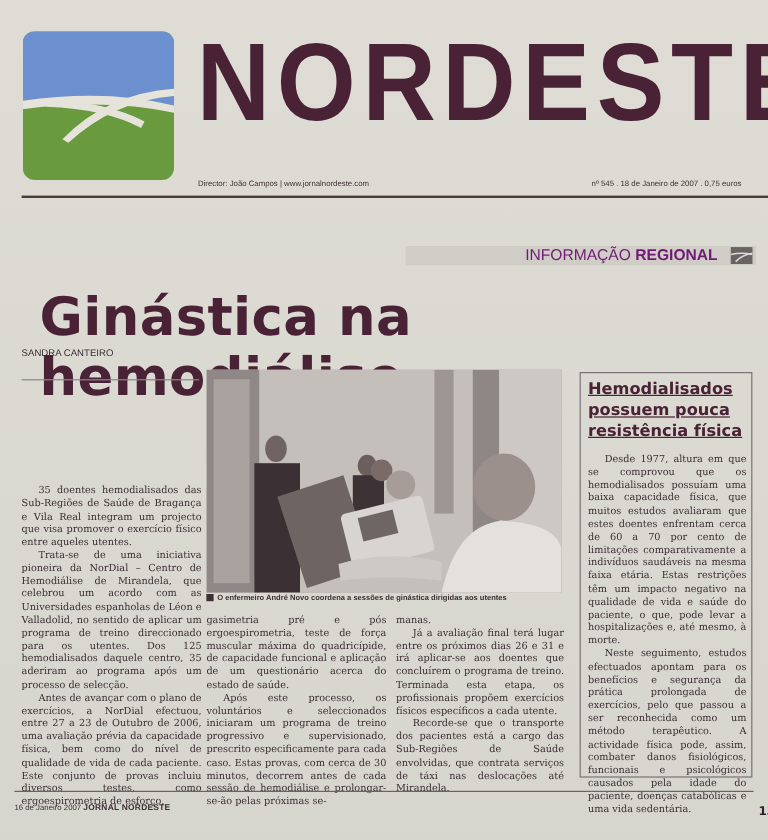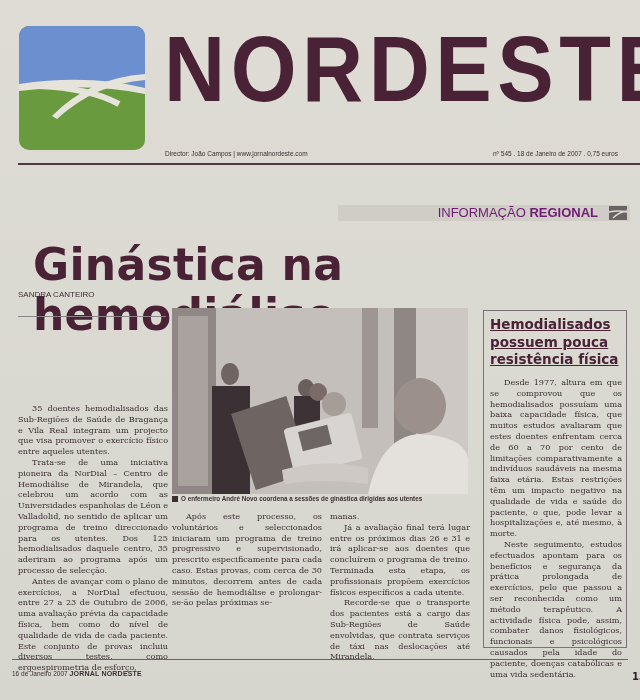--- a/index.html
+++ b/index.html
@@ -125,20 +125,21 @@
       <ellipse cx="248" cy="98" rx="26" ry="28" fill="#9b908c"></ellipse>
       <path d="M196 186 Q208 130 246 126 Q292 128 296 150 L296 186 Z" fill="#e4e0dc"></path>
       <path d="M110 162 Q150 150 196 160 L196 176 Q150 170 112 176 Z" fill="#cfc9c5"></path>
     </svg>
   </div>
   <div class="caption">
     <span class="sq"></span><span>O enfermeiro André Novo coordena a sessões de ginástica dirigidas aos utentes</span>
   </div>
 
   <div class="col col2">
+    <p class="noindent">gasimetria pré e pós ergoespirometria, teste de força muscular máxima do quadricípide, de capacidade funcional e aplicação de um questionário acerca do estado de saúde.</p>
     <p>Após este processo, os voluntários e seleccionados iniciaram um programa de treino progressivo e supervisionado, prescrito especificamente para cada caso. Estas provas, com cerca de 30 minutos, decorrem antes de cada sessão de hemodiálise e prolongar-se-ão pelas próximas se-</p>
   </div>
 
   <div class="col col3">
     <p class="noindent">manas.</p>
     <p>Já a avaliação final terá lugar entre os próximos dias 26 e 31 e irá aplicar-se aos doentes que concluírem o programa de treino. Terminada esta etapa, os profissionais propõem exercícios físicos específicos a cada utente.</p>
     <p>Recorde-se que o transporte dos pacientes está a cargo das Sub-Regiões de Saúde envolvidas, que contrata serviços de táxi nas deslocações até Mirandela.</p>
   </div>
 
   <div class="sidebox">

